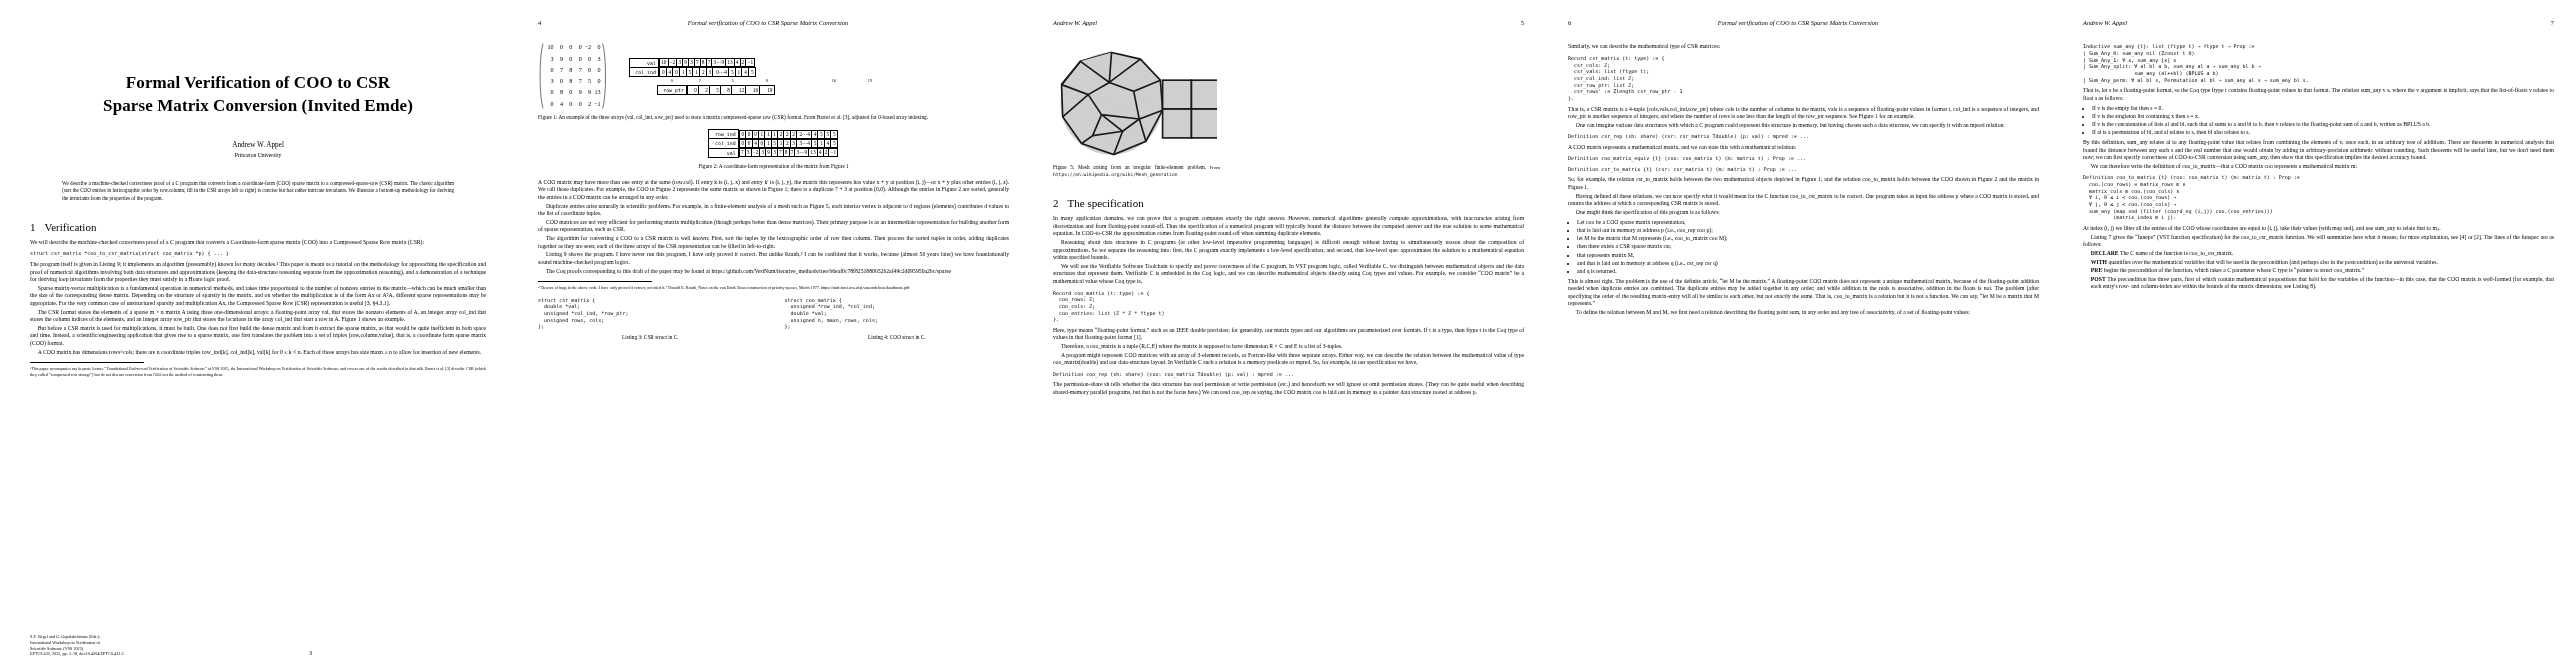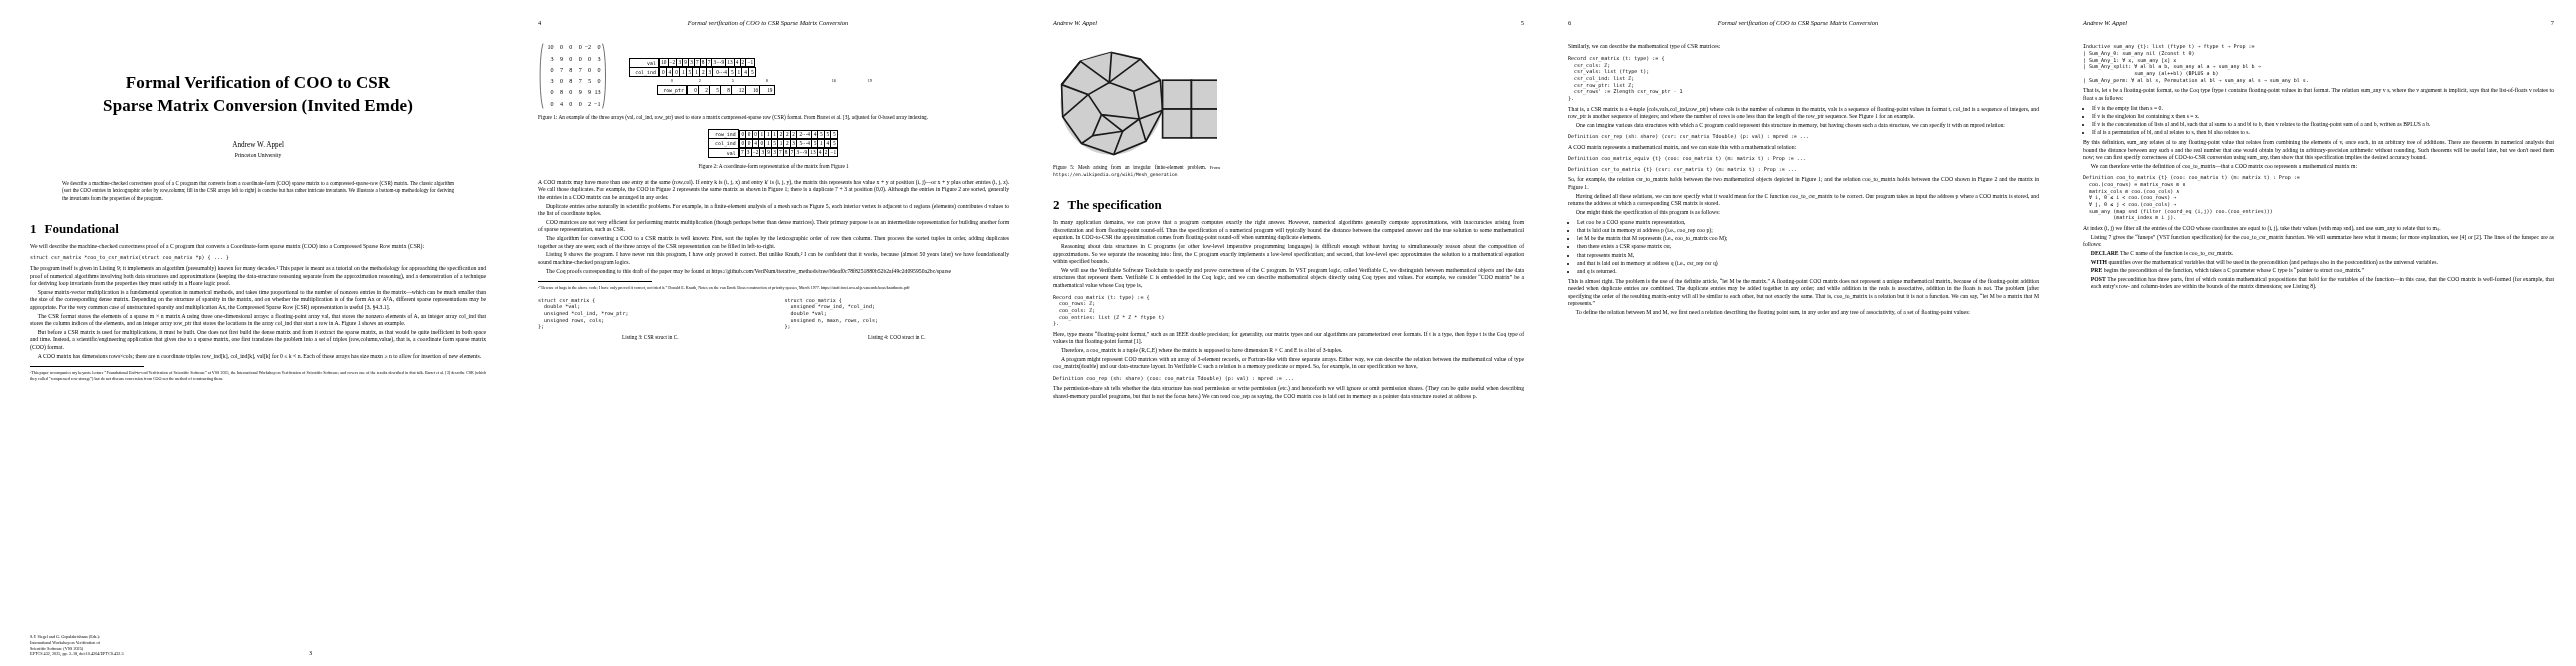--- a/index.html
+++ b/index.html
@@ -60,22 +60,22 @@
     margin-top: 3.3px;
   }
   .abstract {
     margin: 22px 32px 0 32px;
     font-size: 5.1px;
     line-height: 1.42;
     text-align: justify;
     text-indent: 0;
   }
   h2.sec {
-    font-size: 13px;
-    font-weight: bold;
+    font-size: 11px;
+    font-weight: normal;
     margin: 19px 0 6.1px 0;
   }
   h2.sec .n { display: inline-block; width: 14.5px; }
 
   p.body {
     font-size: 5.7px;
     line-height: 1.33;
     text-align: justify;
     margin: 0 0 0 0;
     text-indent: 7.8px;
@@ -211,21 +211,21 @@
       <span>Formal Verification of COO to CSR</span><br>
       <span>Sparse Matrix Conversion (Invited Emde)</span>
     </h1>
 
     <div class="author">Andrew W. Appel</div>
     <div class="affil">Princeton University</div>
 
     <div class="abstract">We describe a machine-checked correctness proof of a C program that converts from a coordinate-form (COO) sparse matrix to a compressed-sparse-row (CSR) matrix. The classic algorithm (sort the COO entries in lexicographic order by row,column; fill in the CSR arrays left to right) is concise but has rather intricate invariants. We illustrate a bottom-up methodology for deriving the invariants from the properties of the program.</div>
 
     <h2 class="sec">
-      <span class="n">1</span><span>Foundational</span>
+      <span class="n">1</span><span>Verification</span>
     </h2>
 
     <p class="body noind">We will describe the machine-checked correctness proof of a C program that converts a Coordinate-form sparse matrix (COO) into a Compressed Sparse Row matrix (CSR):</p>
     <div class="codeblock">struct csr_matrix *coo_to_csr_matrix(struct coo_matrix *p) { ... }</div>
     <p class="body noind">The program itself is given in Listing 9; it implements an algorithm (presumably) known for many decades.¹ This paper is meant as a tutorial on the methodology for approaching the specification and proof of numerical algorithms involving both data structures and approximations (keeping the data-structure reasoning separate from the approximation reasoning), and a demonstration of a technique for deriving loop invariants from the properties they must satisfy in a Hoare logic proof.</p>
     <p class="body">Sparse matrix-vector multiplication is a fundamental operation in numerical methods, and takes time proportional to the number of nonzero entries in the matrix—which can be much smaller than the size of the corresponding dense matrix. Depending on the structure of sparsity in the matrix, and on whether the multiplication is of the form Ax or AᵀA, different sparse representations may be appropriate. For the very common case of unstructured sparsity and multiplication Ax, the Compressed Sparse Row (CSR) representation is useful [3, §4.3.1].</p>
     <p class="body">The CSR format stores the elements of a sparse m × n matrix A using three one-dimensional arrays: a floating-point array val, that stores the nonzero elements of A, an integer array col_ind that stores the column indices of the elements, and an integer array row_ptr that stores the locations in the array col_ind that start a row in A. Figure 1 shows an example.</p>
     <p class="body">But before a CSR matrix is used for multiplications, it must be built. One does not first build the dense matrix and from it extract the sparse matrix, as that would be quite inefficient in both space and time. Instead, a scientific/engineering application that gives rise to a sparse matrix, one first translates the problem into a set of triples (row,column,value), that is, a coordinate form sparse matrix (COO) format.</p>
     <p class="body">A COO matrix has dimensions rows×cols; there are n coordinate triples row_ind[k], col_ind[k], val[k] for 0 ≤ k &lt; n. Each of those arrays has size maxn ≥ n to allow for insertion of new elements.</p>
 

